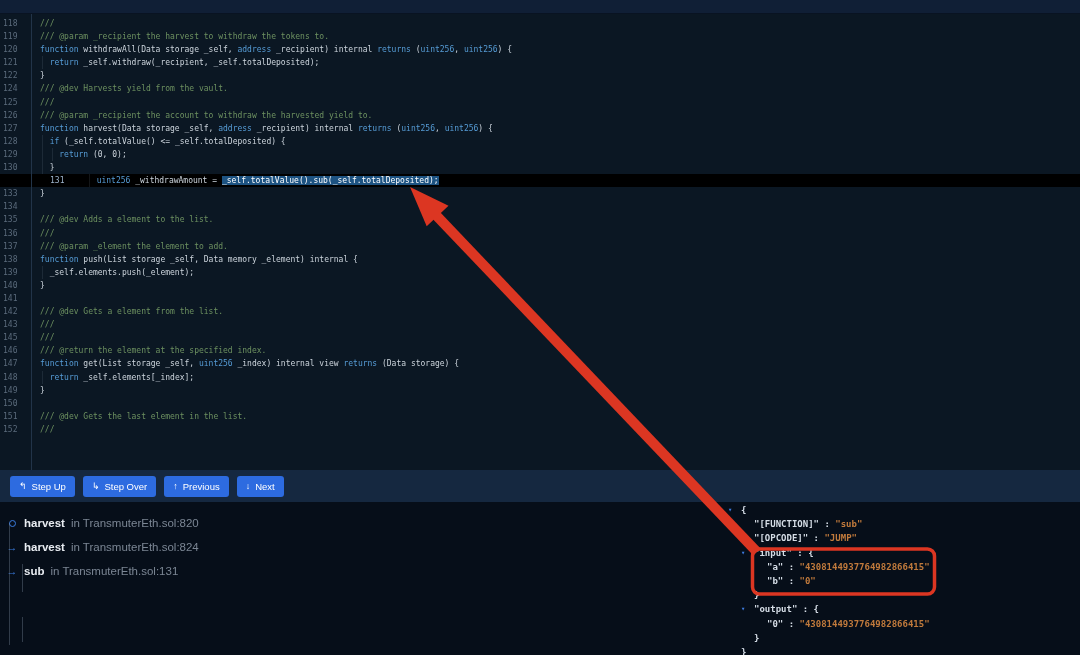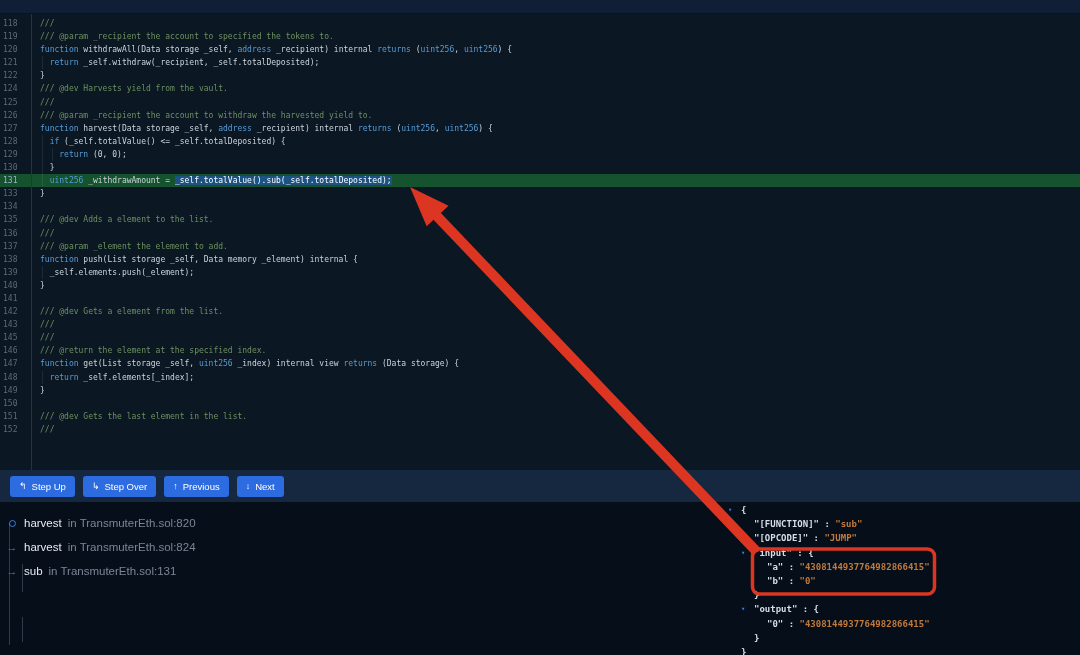--- a/index.html
+++ b/index.html
@@ -9,21 +9,21 @@
   .topstrip { position:absolute; left:0; top:0; width:1080px; height:14px;
               background:#101f36; border-bottom:1px solid #091322; }
 
   .editor { position:absolute; left:0; top:14px; width:1080px; height:456px;
             background:#0b1723; overflow:hidden;
             font-family:"DejaVu Sans Mono", monospace; font-size:8px; line-height:13.1px; }
   .gutter-sep { position:absolute; left:31px; top:0; width:1px; height:456px; background:#223449; }
   .cl { position:relative; display:flex; height:13.1px; white-space:pre; }
   .cl .ln { width:31px; flex:0 0 31px; padding-left:3px; color:#5b6b7c; }
   .cl .ct { position:relative; margin-left:9px; color:#ccd4dc; }
-  .cl.hl { background:#14532d; }
+  .cl.hl { background:#000000;padding-left:47px; }
   .cl.hl .ln { color:#9db4cc; }
   .tok-com { color:#6d9160; }
   .tok-kw  { color:#569cd6; }
   .tok-pl  { color:#ccd4dc; }
   .tok-sel { background:#1d5382; color:#ffffff; }
   .iguide { position:absolute; top:0; height:100%; width:1px; background:rgba(200,220,240,0.10); }
 
   .toolbar { position:absolute; left:0; top:470px; width:1080px; height:32px;
              background:#152840; display:flex; align-items:center; gap:8px; padding-left:10px; }
   .tb-btn { display:inline-flex; align-items:center; gap:5px; height:21px;
@@ -31,42 +31,42 @@
             padding:0 9px; font-size:9.5px; font-family:"Liberation Sans", sans-serif; cursor:pointer; }
   .tb-btn .bicon { font-size:9px; line-height:1; }
 
   .bottom { position:absolute; left:0; top:502px; width:1080px; height:153px; background:#060e19; }
 
   .cs-item { position:absolute; left:6px; display:flex; align-items:center; gap:6px;
              height:18px; font-size:11.5px; cursor:pointer; }
   .cs-ic { width:12px; display:flex; align-items:center; justify-content:center; color:#3b7de0; }
   .cs-circle { width:7px; height:7px; border:1.5px solid #3b7de0; border-radius:50%; }
   .cs-arrow { font-size:11px; color:#3b7de0; }
-  .cs-name { font-weight:normal; color:#e8ecf1; }
+  .cs-name { font-weight:bold; color:#e8ecf1; }
   .cs-loc { color:#7b8694; }
 
   .jsonpanel { position:absolute; left:728px; top:1px; width:340px;
                font-family:"DejaVu Sans Mono", monospace; font-size:9px; font-weight:bold; }
   .jrow { display:flex; height:14.2px; align-items:center; white-space:pre; }
   .jtoggle { width:13px; flex:0 0 13px; color:#3d7ce0; font-size:7px; text-align:left; cursor:pointer; }
   .jkey { color:#d5dde6; }
   .jval { color:#c07a3c; }
   .jguide { position:absolute; width:1px; background:rgba(160,180,200,0.28); }
 
   .annot { position:absolute; left:0; top:0; width:1080px; height:655px; pointer-events:none; }
 </style>
 </head>
 <body>
 
 <div class="topstrip"></div>
 
 <div class="editor">
   <div id="code-lines" style="padding-top:3px;">
       <div class="cl"><span class="ln">118</span><span class="ct"><span class="tok-com">///</span></span></div>
-      <div class="cl"><span class="ln">119</span><span class="ct"><span class="tok-com">/// @param _recipient the account to specified the tokens to.</span></span></div>
+      <div class="cl"><span class="ln">119</span><span class="ct"><span class="tok-com">/// @param _recipient the harvest to withdraw the tokens to.</span></span></div>
       <div class="cl"><span class="ln">120</span><span class="ct"><span class="tok-kw">function</span><span class="tok-pl"> withdrawAll(Data storage _self, </span><span class="tok-kw">address</span><span class="tok-pl"> _recipient) internal </span><span class="tok-kw">returns</span><span class="tok-pl"> (</span><span class="tok-kw">uint256</span><span class="tok-pl">, </span><span class="tok-kw">uint256</span><span class="tok-pl">) {</span></span></div>
       <div class="cl"><span class="ln">121</span><span class="ct"><span class="tok-pl">  </span><span class="tok-kw">return</span><span class="tok-pl"> _self.withdraw(_recipient, _self.totalDeposited);</span><span class="iguide" style="left: 2.4px;"></span></span></div>
       <div class="cl"><span class="ln">122</span><span class="ct"><span class="tok-pl">}</span></span></div>
       <div class="cl"><span class="ln">124</span><span class="ct"><span class="tok-com">/// @dev Harvests yield from the vault.</span></span></div>
       <div class="cl"><span class="ln">125</span><span class="ct"><span class="tok-com">///</span></span></div>
       <div class="cl"><span class="ln">126</span><span class="ct"><span class="tok-com">/// @param _recipient the account to withdraw the harvested yield to.</span></span></div>
       <div class="cl"><span class="ln">127</span><span class="ct"><span class="tok-kw">function</span><span class="tok-pl"> harvest(Data storage _self, </span><span class="tok-kw">address</span><span class="tok-pl"> _recipient) internal </span><span class="tok-kw">returns</span><span class="tok-pl"> (</span><span class="tok-kw">uint256</span><span class="tok-pl">, </span><span class="tok-kw">uint256</span><span class="tok-pl">) {</span></span></div>
       <div class="cl"><span class="ln">128</span><span class="ct"><span class="tok-pl">  </span><span class="tok-kw">if</span><span class="tok-pl"> (_self.totalValue() &lt;= _self.totalDeposited) {</span><span class="iguide" style="left: 2.4px;"></span></span></div>
       <div class="cl"><span class="ln">129</span><span class="ct"><span class="tok-pl">    </span><span class="tok-kw">return</span><span class="tok-pl"> (0, 0);</span><span class="iguide" style="left: 2.4px;"></span><span class="iguide" style="left: 12.04px;"></span></span></div>
       <div class="cl"><span class="ln">130</span><span class="ct"><span class="tok-pl">  }</span><span class="iguide" style="left: 2.4px;"></span></span></div>

